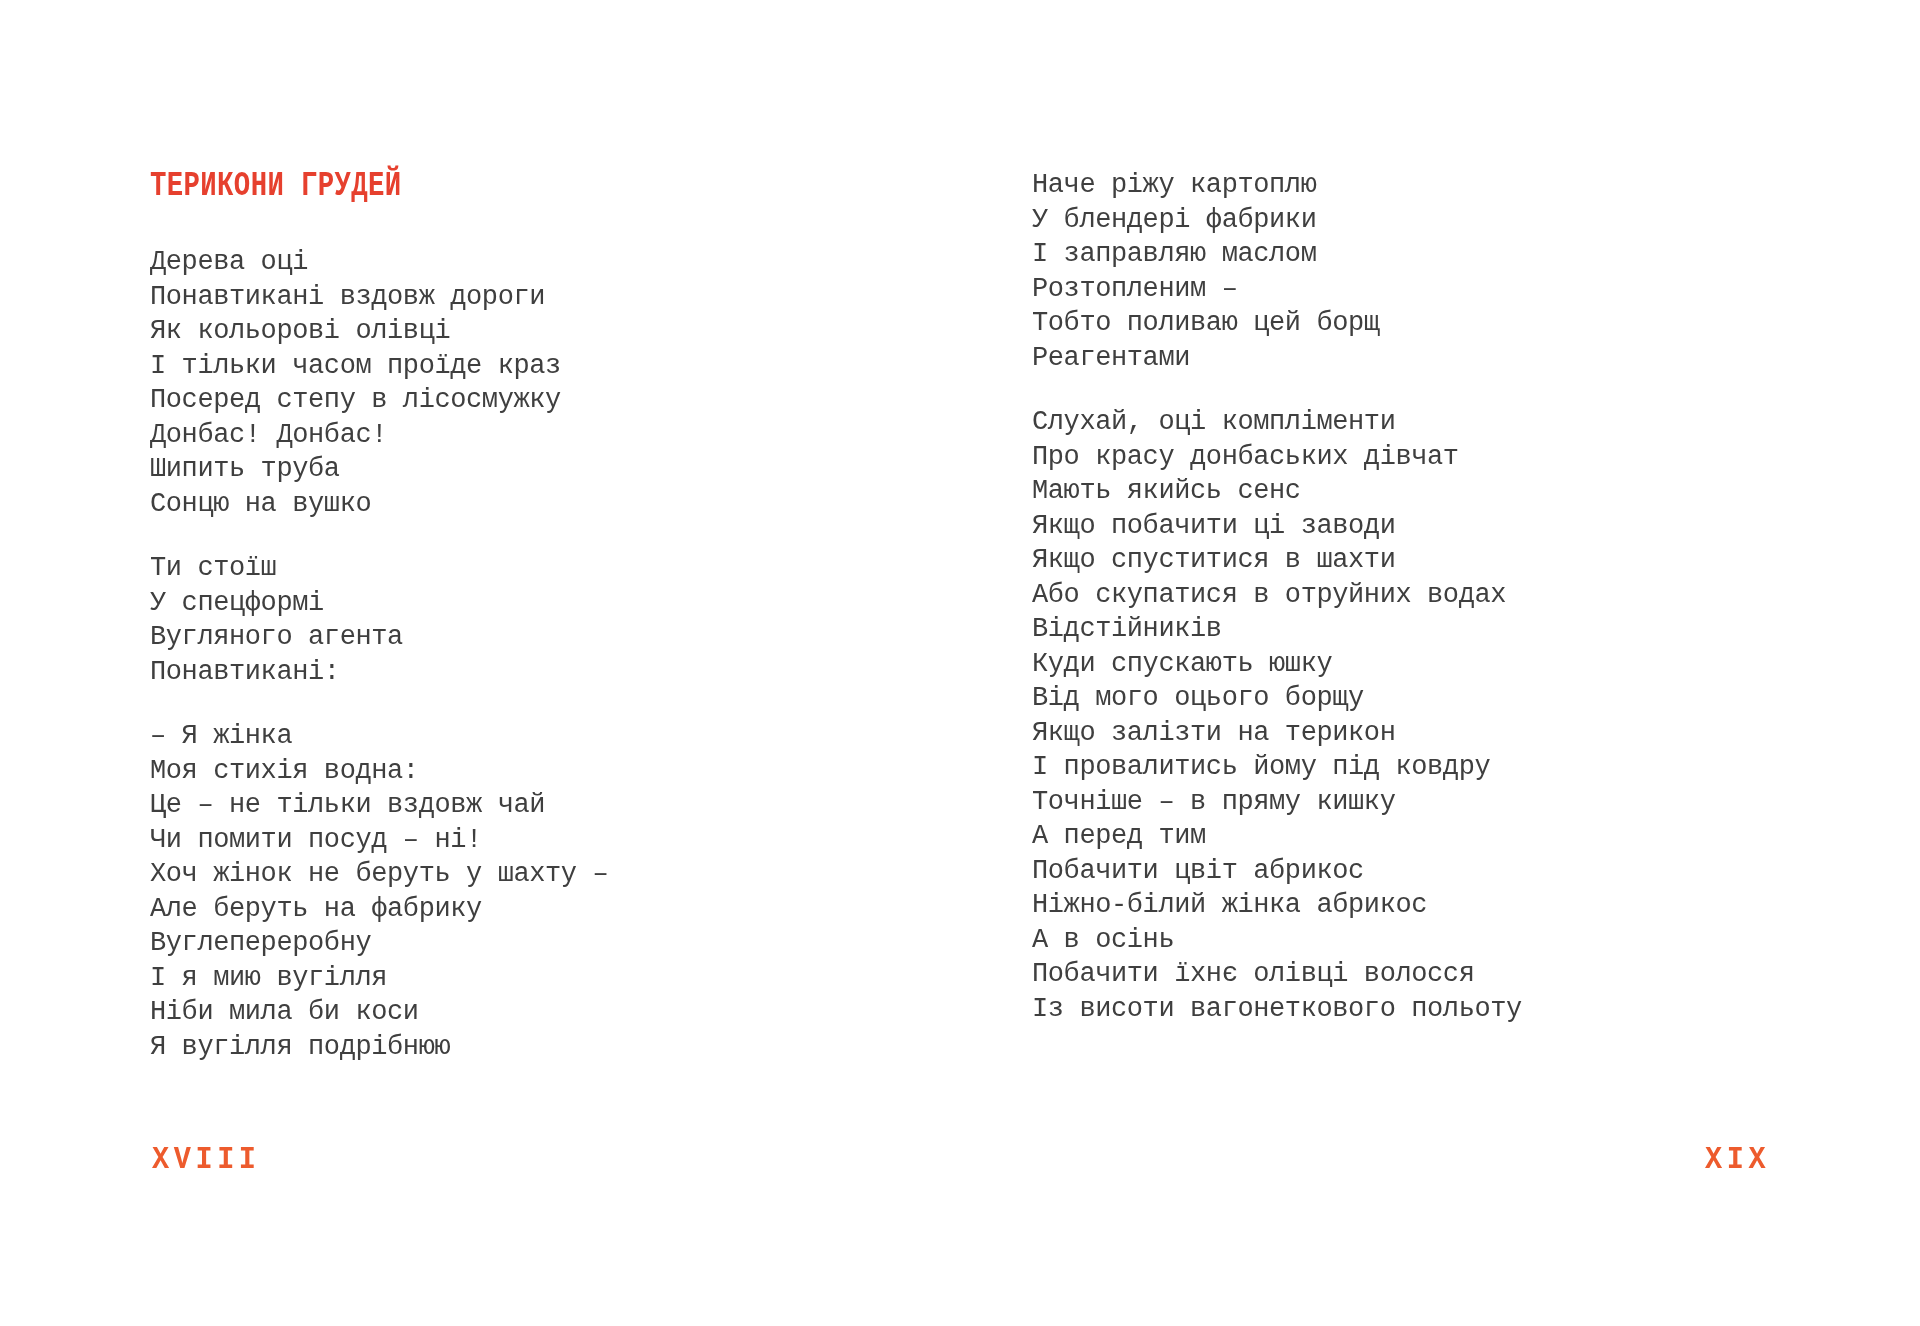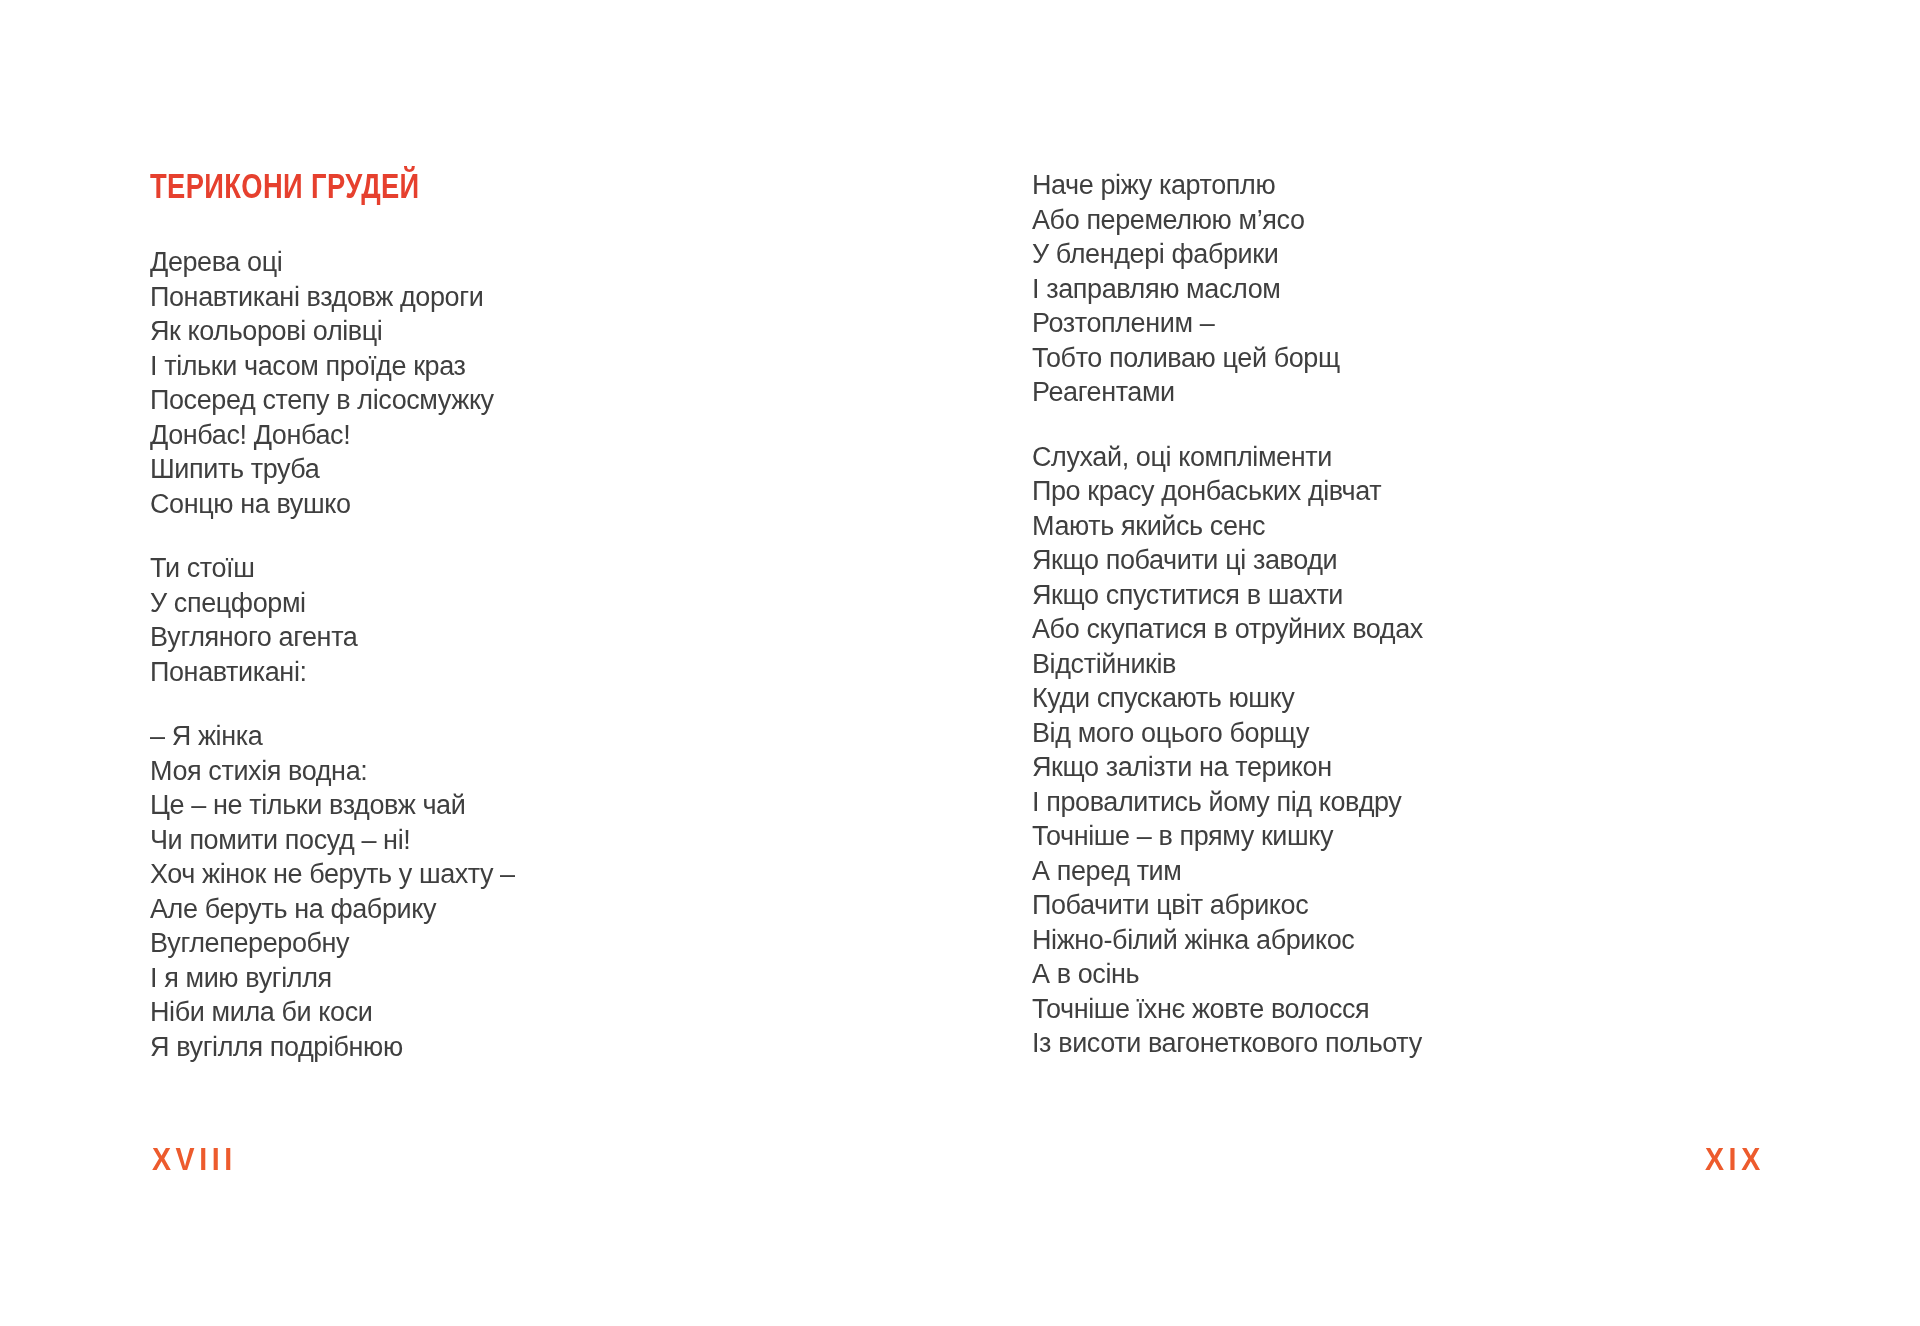--- a/index.html
+++ b/index.html
@@ -5,21 +5,21 @@
   html, body {
     margin: 0;
     padding: 0;
     background: #ffffff;
   }
   .spread {
     position: relative;
     width: 1920px;
     height: 1326px;
     background: var(--bg-color, #ffffff);
-    font-family: Liberation Sans, sans-serif;
+    font-family: Liberation Mono, monospace;
     color: var(--body-color, #3f3f3f);
     overflow: hidden;
   }
   .column {
     position: absolute;
     top: 168px;
     font-size: 27px;
     line-height: 34.5px;
     letter-spacing: -0.4px;
     white-space: nowrap;
@@ -89,21 +89,20 @@
         <div class="line">Вуглепереробну</div>
         <div class="line">І я мию вугілля</div>
         <div class="line">Ніби мила би коси</div>
         <div class="line">Я вугілля подрібнюю</div>
       </div>
   </div>
 
   <div class="column right">
     <div class="stanza">
         <div class="line">Наче ріжу картоплю</div>
-        <div class="line">Або перемелюю м’ясо</div>
         <div class="line">У блендері фабрики</div>
         <div class="line">І заправляю маслом</div>
         <div class="line">Розтопленим –</div>
         <div class="line">Тобто поливаю цей борщ</div>
         <div class="line">Реагентами</div>
       </div>
     <div class="stanza">
         <div class="line">Слухай, оці компліменти</div>
         <div class="line">Про красу донбаських дівчат</div>
         <div class="line">Мають якийсь сенс</div>
@@ -113,21 +112,21 @@
         <div class="line">Відстійників</div>
         <div class="line">Куди спускають юшку</div>
         <div class="line">Від мого оцього борщу</div>
         <div class="line">Якщо залізти на терикон</div>
         <div class="line">І провалитись йому під ковдру</div>
         <div class="line">Точніше – в пряму кишку</div>
         <div class="line">А перед тим</div>
         <div class="line">Побачити цвіт абрикос</div>
         <div class="line">Ніжно-білий жінка абрикос</div>
         <div class="line">А в осінь</div>
-        <div class="line">Точніше їхнє жовте волосся</div>
+        <div class="line">Побачити їхнє олівці волосся</div>
         <div class="line">Із висоти вагонеткового польоту</div>
       </div>
   </div>
 
   <div class="page-number pn-left">XVIII</div>
 
   <div class="page-number pn-right">XIX</div>
 
 </div>
 

